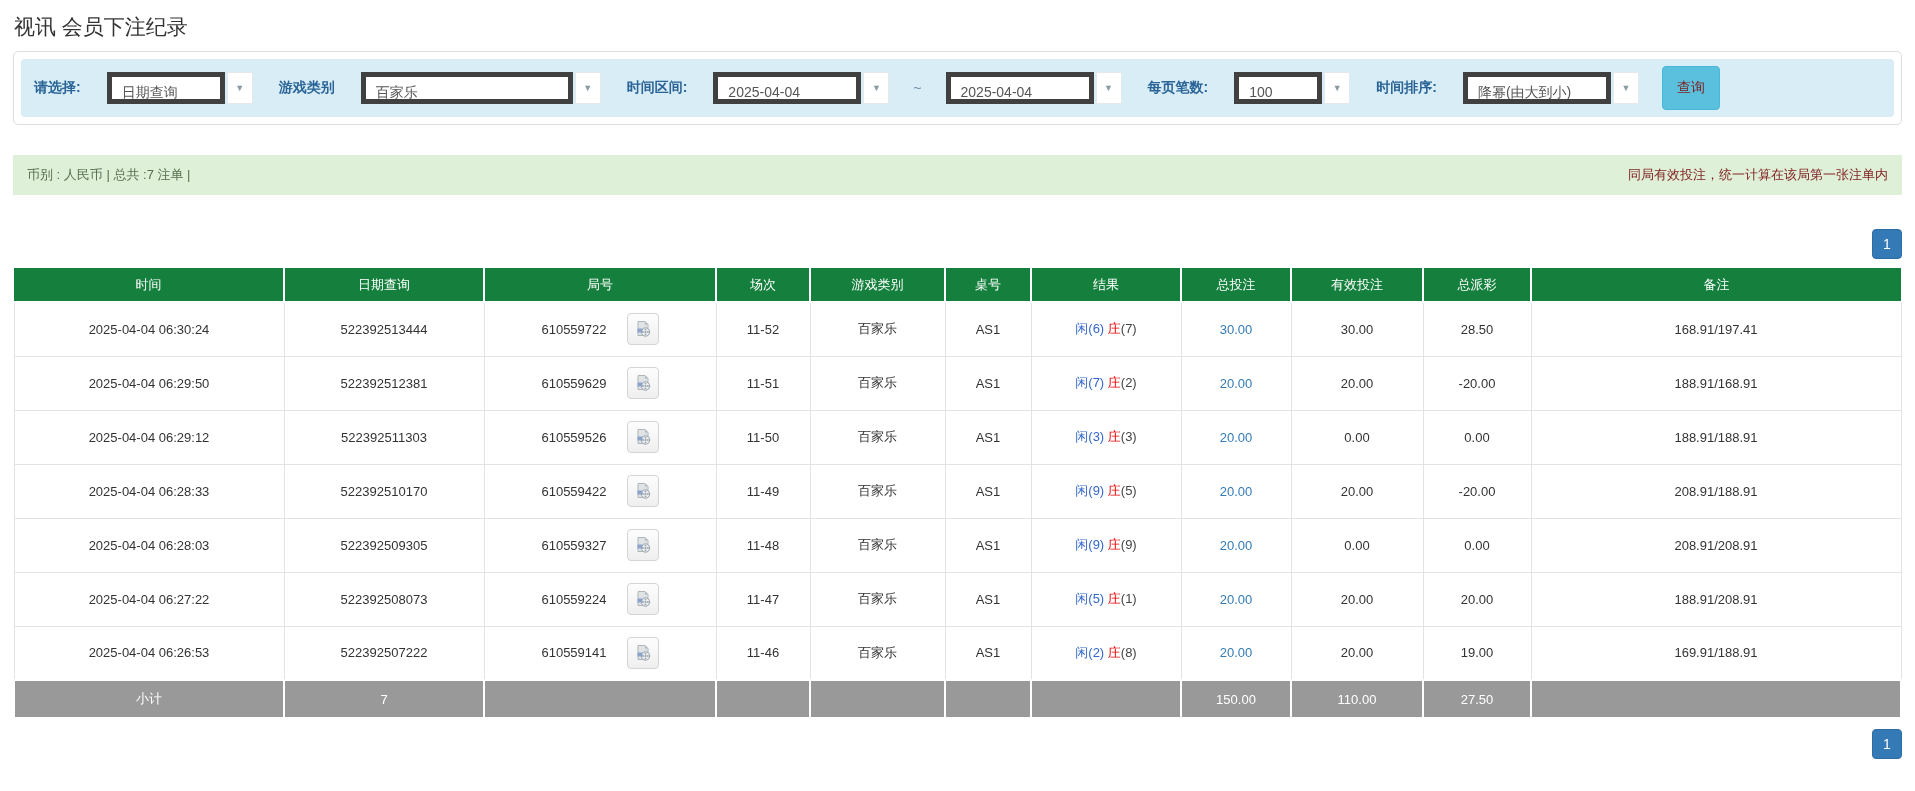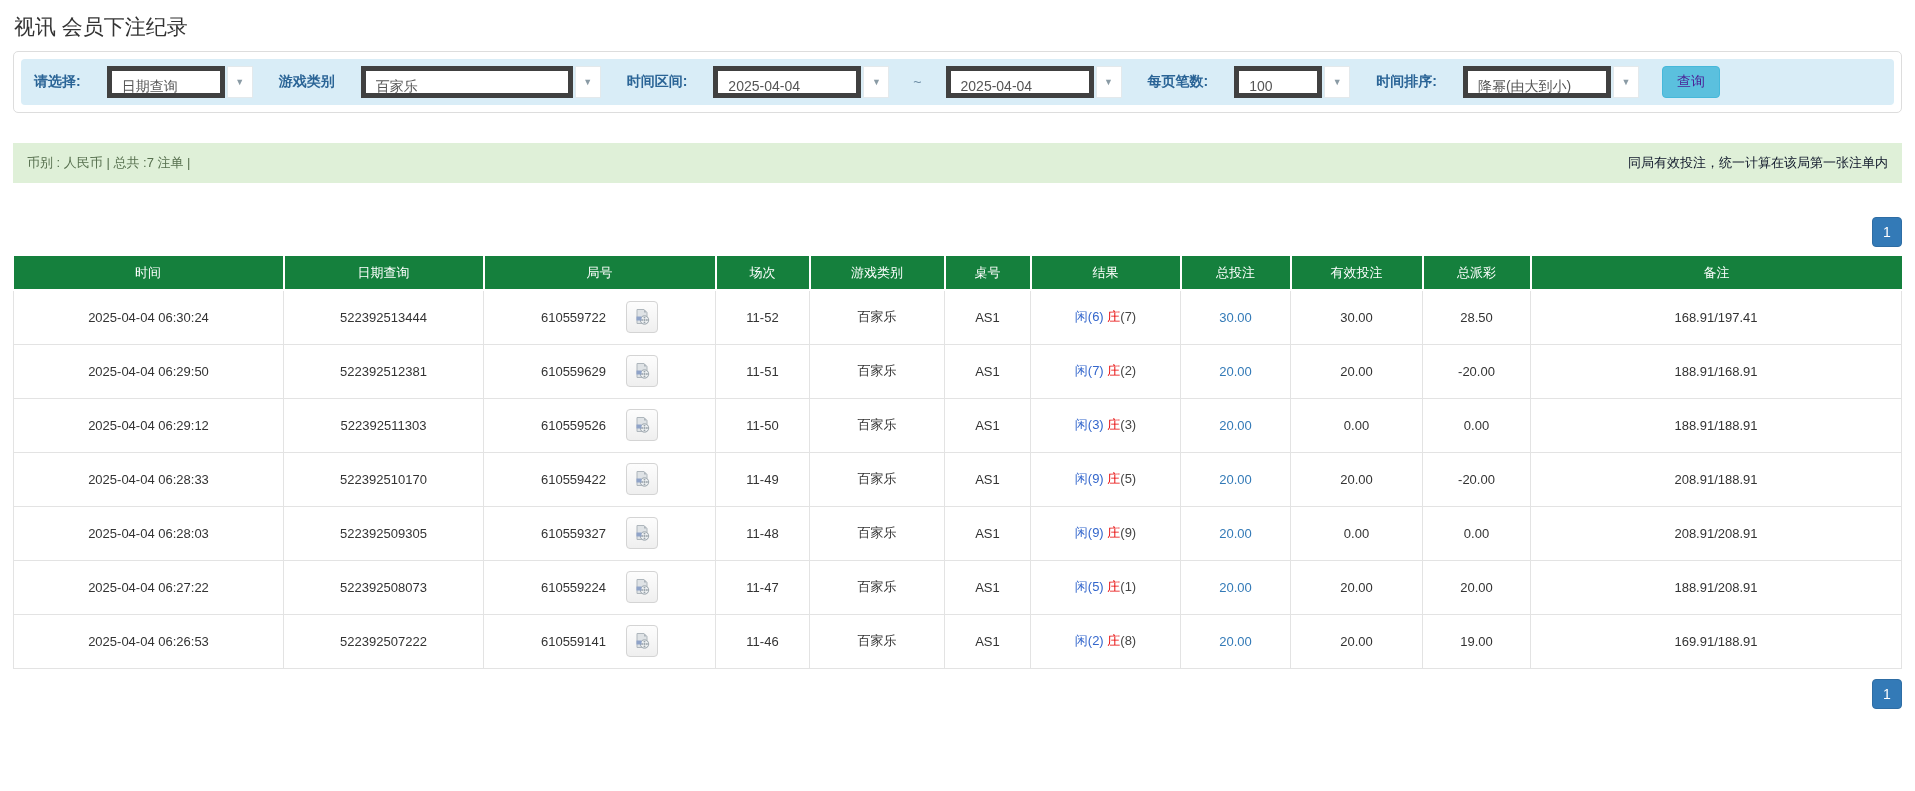--- a/index.html
+++ b/index.html
@@ -57,40 +57,40 @@
     align-items: center;
     justify-content: center;
     color: #8a9ba5;
     font-size: 9px;
     cursor: pointer;
   }
   .tilde { color: #6b8ba4; font-size: 14px; padding: 0 1px; }
   .search-btn {
     background: #5bc0de;
     border: 1px solid #46b8da;
-    color: #4c1d95;
+    color: #7f1d1d;
     font-size: 14px;
     border-radius: 4px;
-    height: 32px;
+    height: 44px;
     padding: 0 14px;
     cursor: pointer;
     font-family: inherit;
   }
   
   .info-bar {
     margin: 30px 13px 0 13px;
     background: #dff0d8;
     padding: 11px 14px;
     display: flex;
     justify-content: space-between;
     align-items: center;
     font-size: 13px;
   }
   .info-left { color: #57704f; }
-  .info-right { color: #0f172a; }
+  .info-right { color: #7f1d1d; }
   
   .pagination { text-align: right; margin: 0 13px; }
   .pagination.top { margin-top: 34px; margin-bottom: 9px; }
   .pagination.bottom { margin-top: 10px; margin-bottom: 6px; }
   .page-btn {
     display: inline-block;
     background: #337ab7;
     border: 1px solid #2e6da4;
     color: #fff;
     font-size: 14px;
@@ -477,18 +477,31 @@
     </td>
     <td>
       <a class="bet-link">20.00</a>
     </td>
     <td>20.00</td>
     <td>19.00</td>
     <td>169.91/188.91</td>
   </tr>
 </tbody>
   <tfoot>
+    <tr>
+      <td>小计</td>
+      <td>7</td>
+      <td></td>
+        <td></td>
+      <td></td>
+        <td></td>
+      <td></td>
+      <td>150.00</td>
+      <td>110.00</td>
+      <td>27.50</td>
+      <td></td>
+    </tr>
   </tfoot>
 </table>
 
 <div class="pagination bottom">
   <span class="page-btn">1</span>
 </div>
 
 </body></html>

